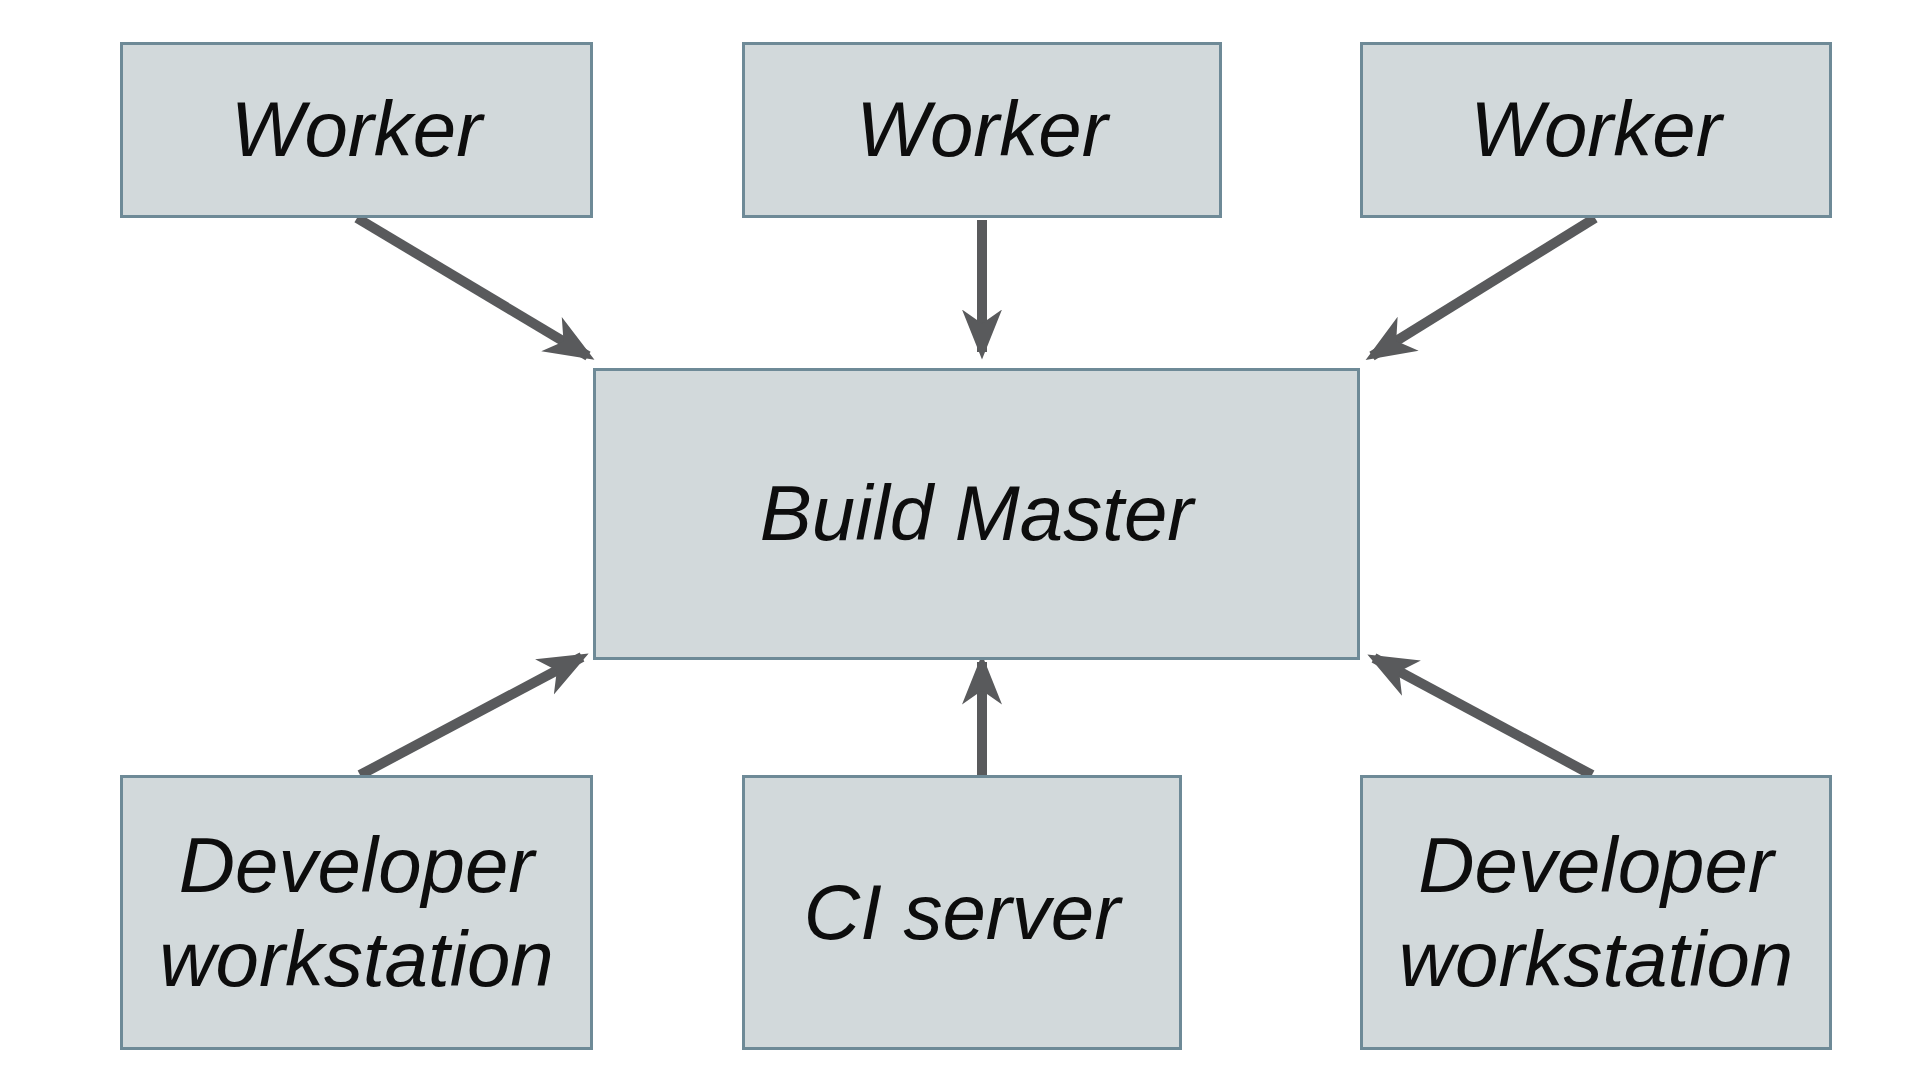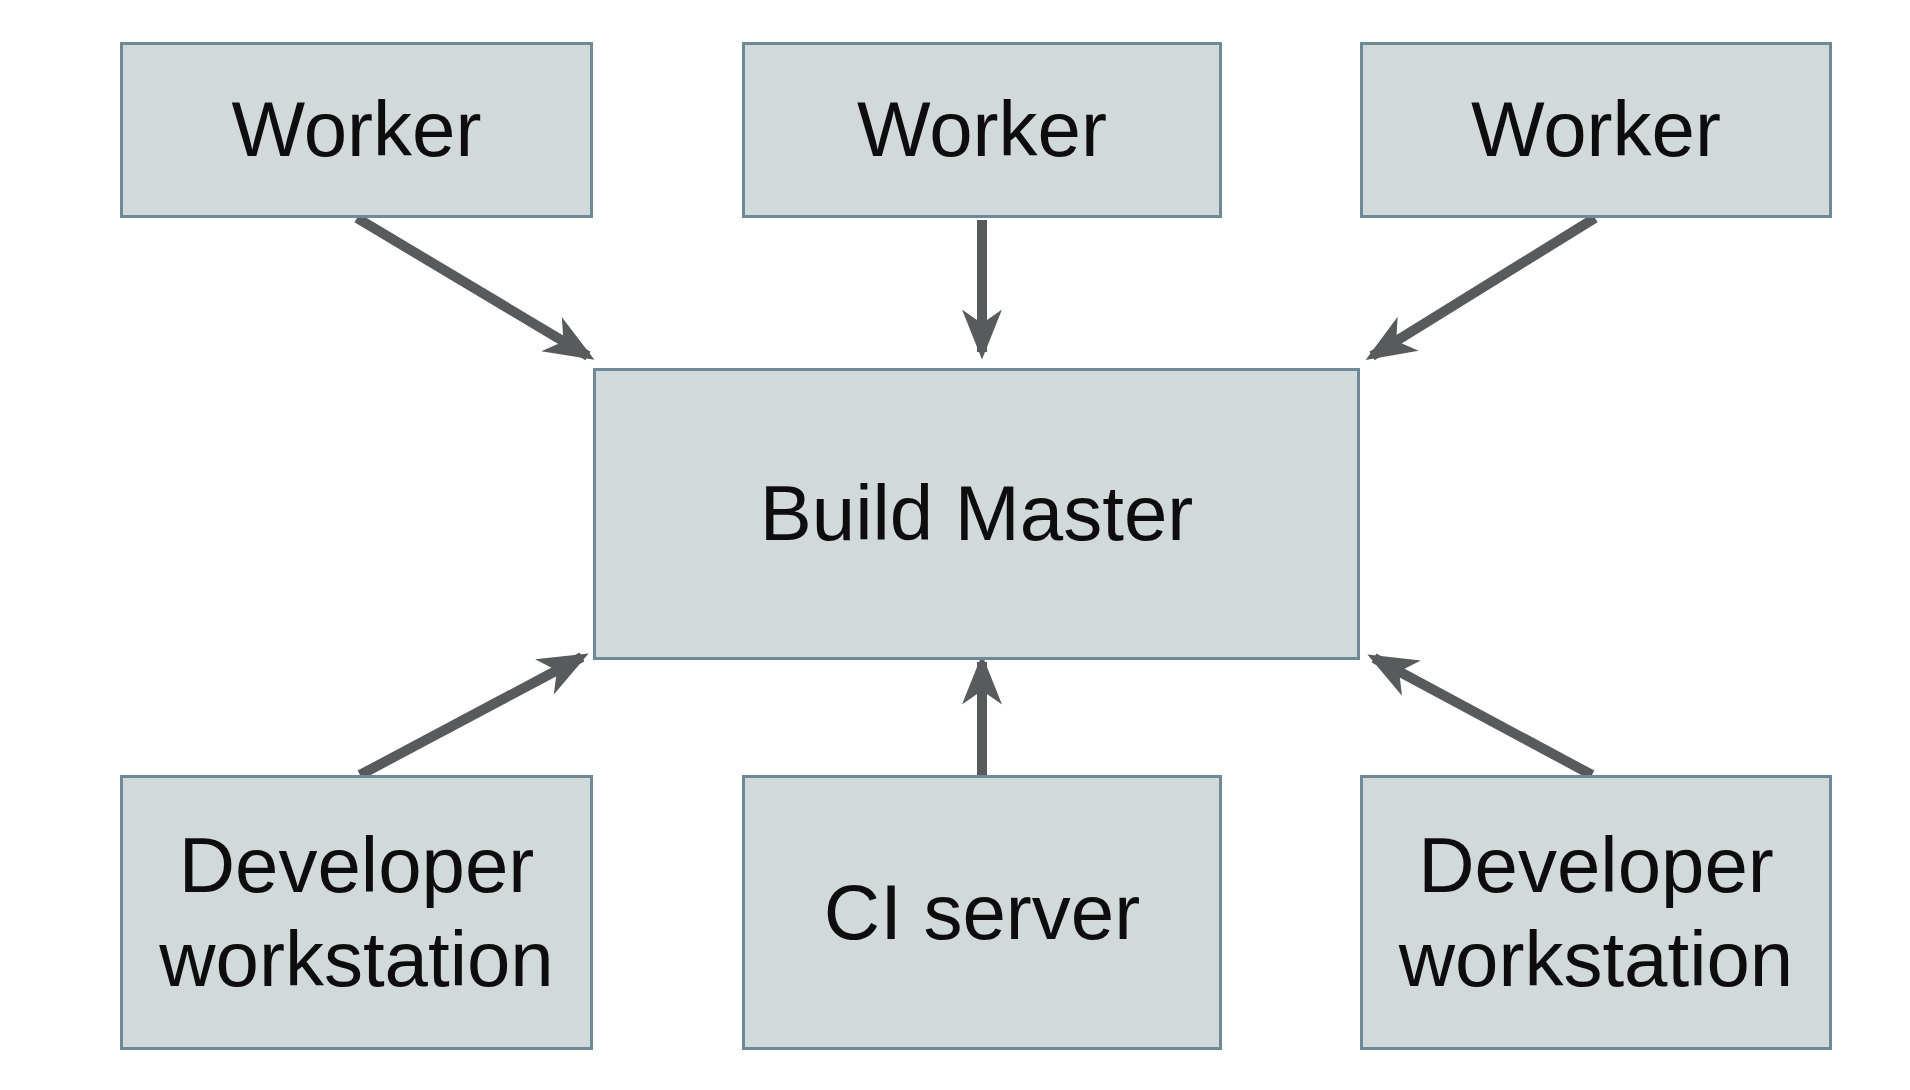--- a/index.html
+++ b/index.html
@@ -33,28 +33,29 @@
     position: absolute;
     background: var(--color-node_fill);
     border: 3px solid var(--color-node_border);
     display: flex;
     align-items: center;
     justify-content: center;
     text-align: center;
     color: var(--color-text);
     font-size: 78px;
     line-height: 1.2;
+    font-style: italic;
   }
   .node span { display: block; padding: 0 8px; }
   .n-worker-left    { left: 120px;  top: 42px;  width: 473px; height: 176px; }
   .n-worker-center  { left: 742px;  top: 42px;  width: 480px; height: 176px; }
   .n-worker-right   { left: 1360px; top: 42px;  width: 472px; height: 176px; }
   .n-build-master   { left: 593px;  top: 368px; width: 767px; height: 292px; }
   .n-dev-left       { left: 120px;  top: 775px; width: 473px; height: 275px; }
-  .n-ci-server      { left: 742px;  top: 775px; width: 480px; height: 275px; }
+  .n-ci-server      { left: 742px;  top: 775px; width: 440px; height: 275px; }
   .n-dev-right      { left: 1360px; top: 775px; width: 472px; height: 275px; }
 </style>
 </head>
 <body>
 
 <div class="canvas">
 
   <svg class="arrows" viewBox="0 0 1910 1090" xmlns="http://www.w3.org/2000/svg">
     <defs>
       <marker id="arrowhead" viewBox="0 0 10 10" refX="8.5" refY="5" markerWidth="5" markerHeight="5" orient="auto" markerUnits="strokeWidth">

